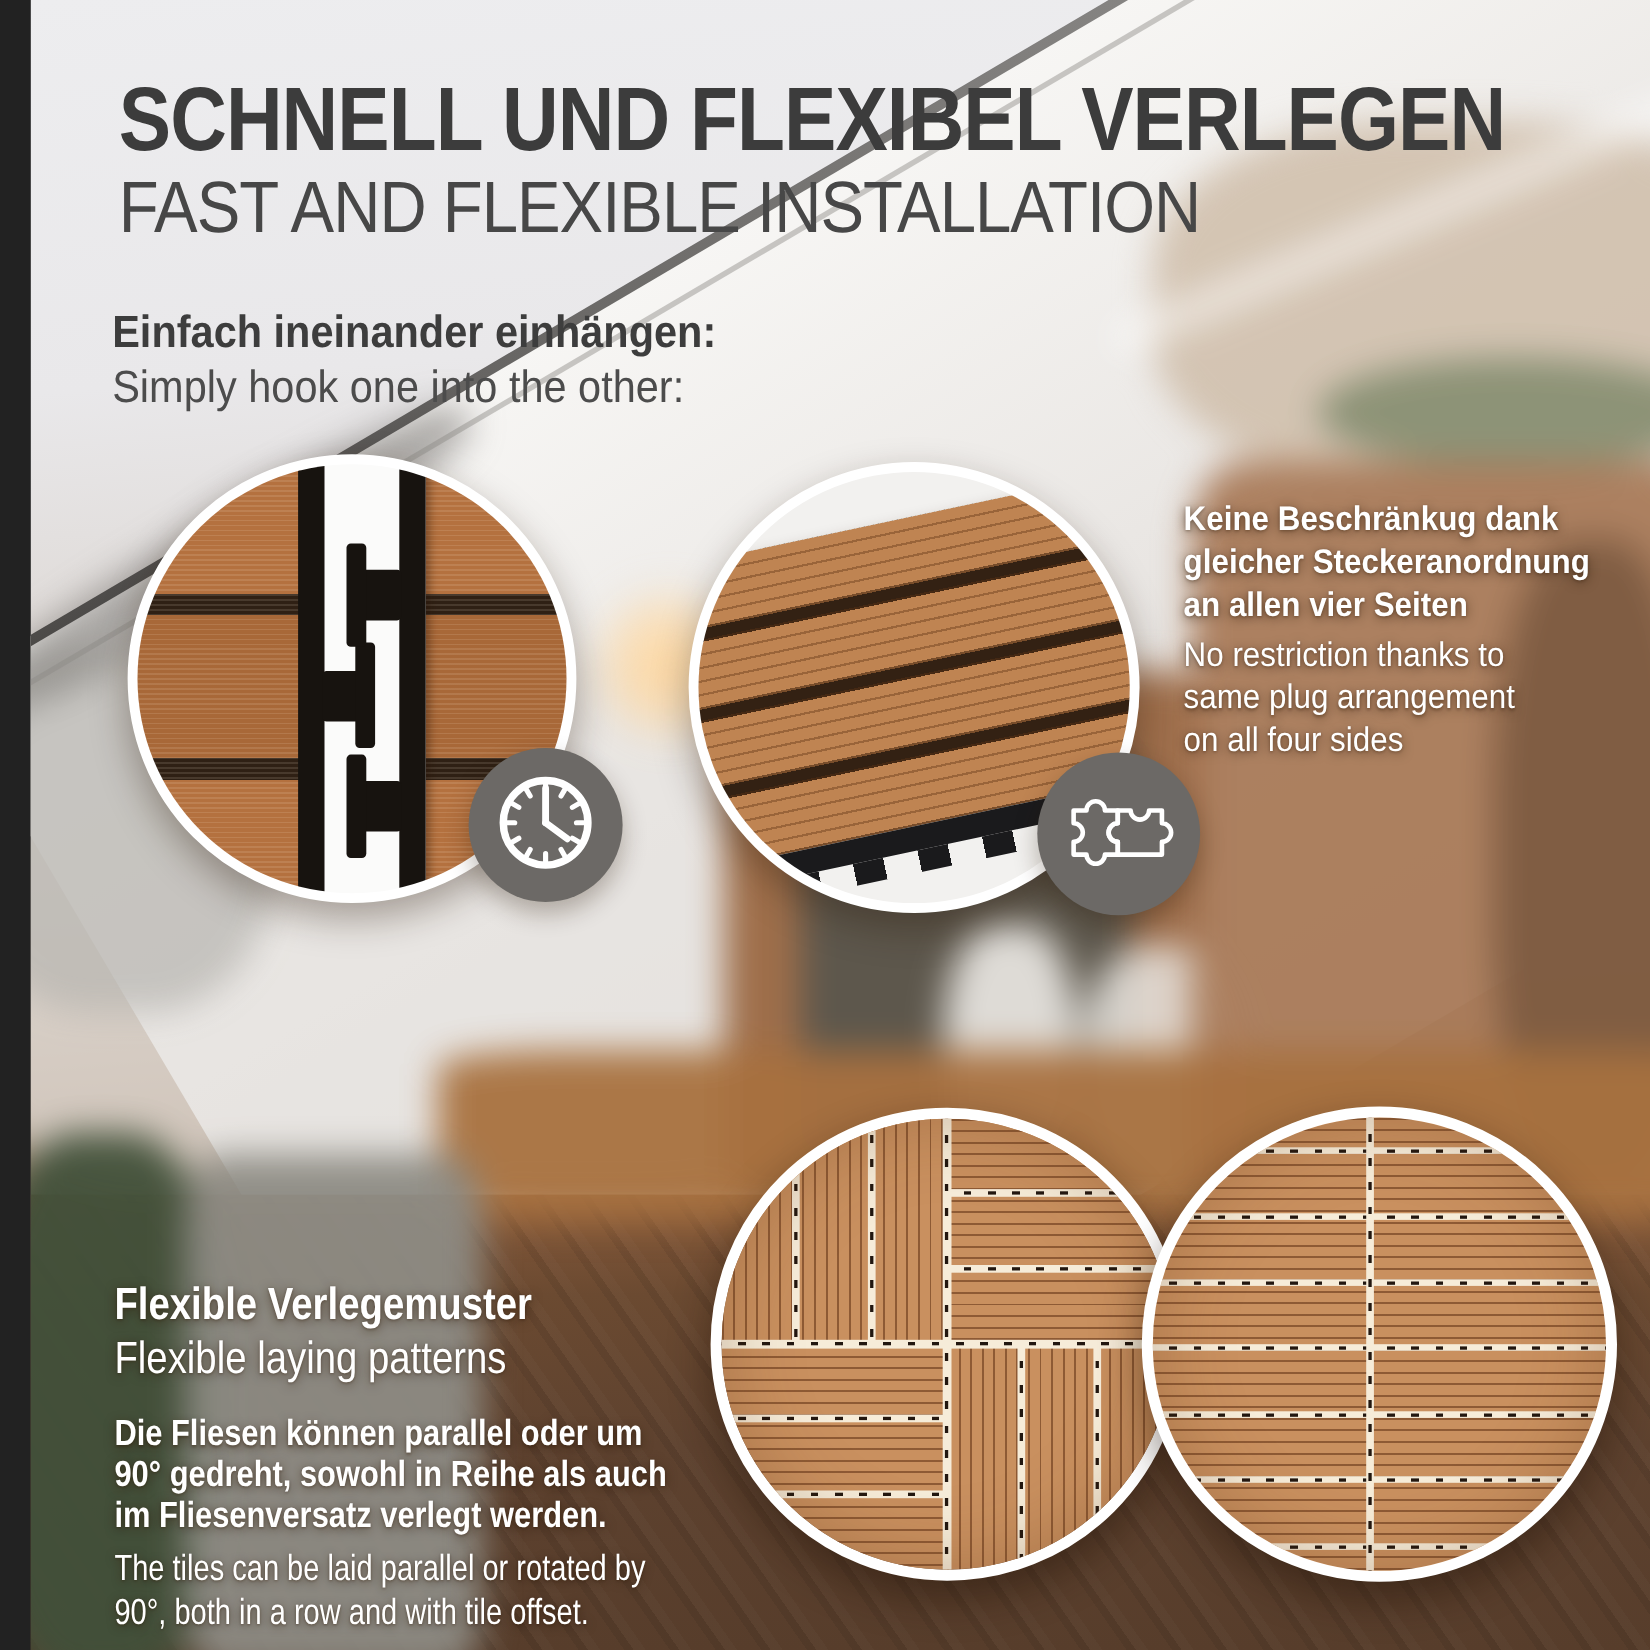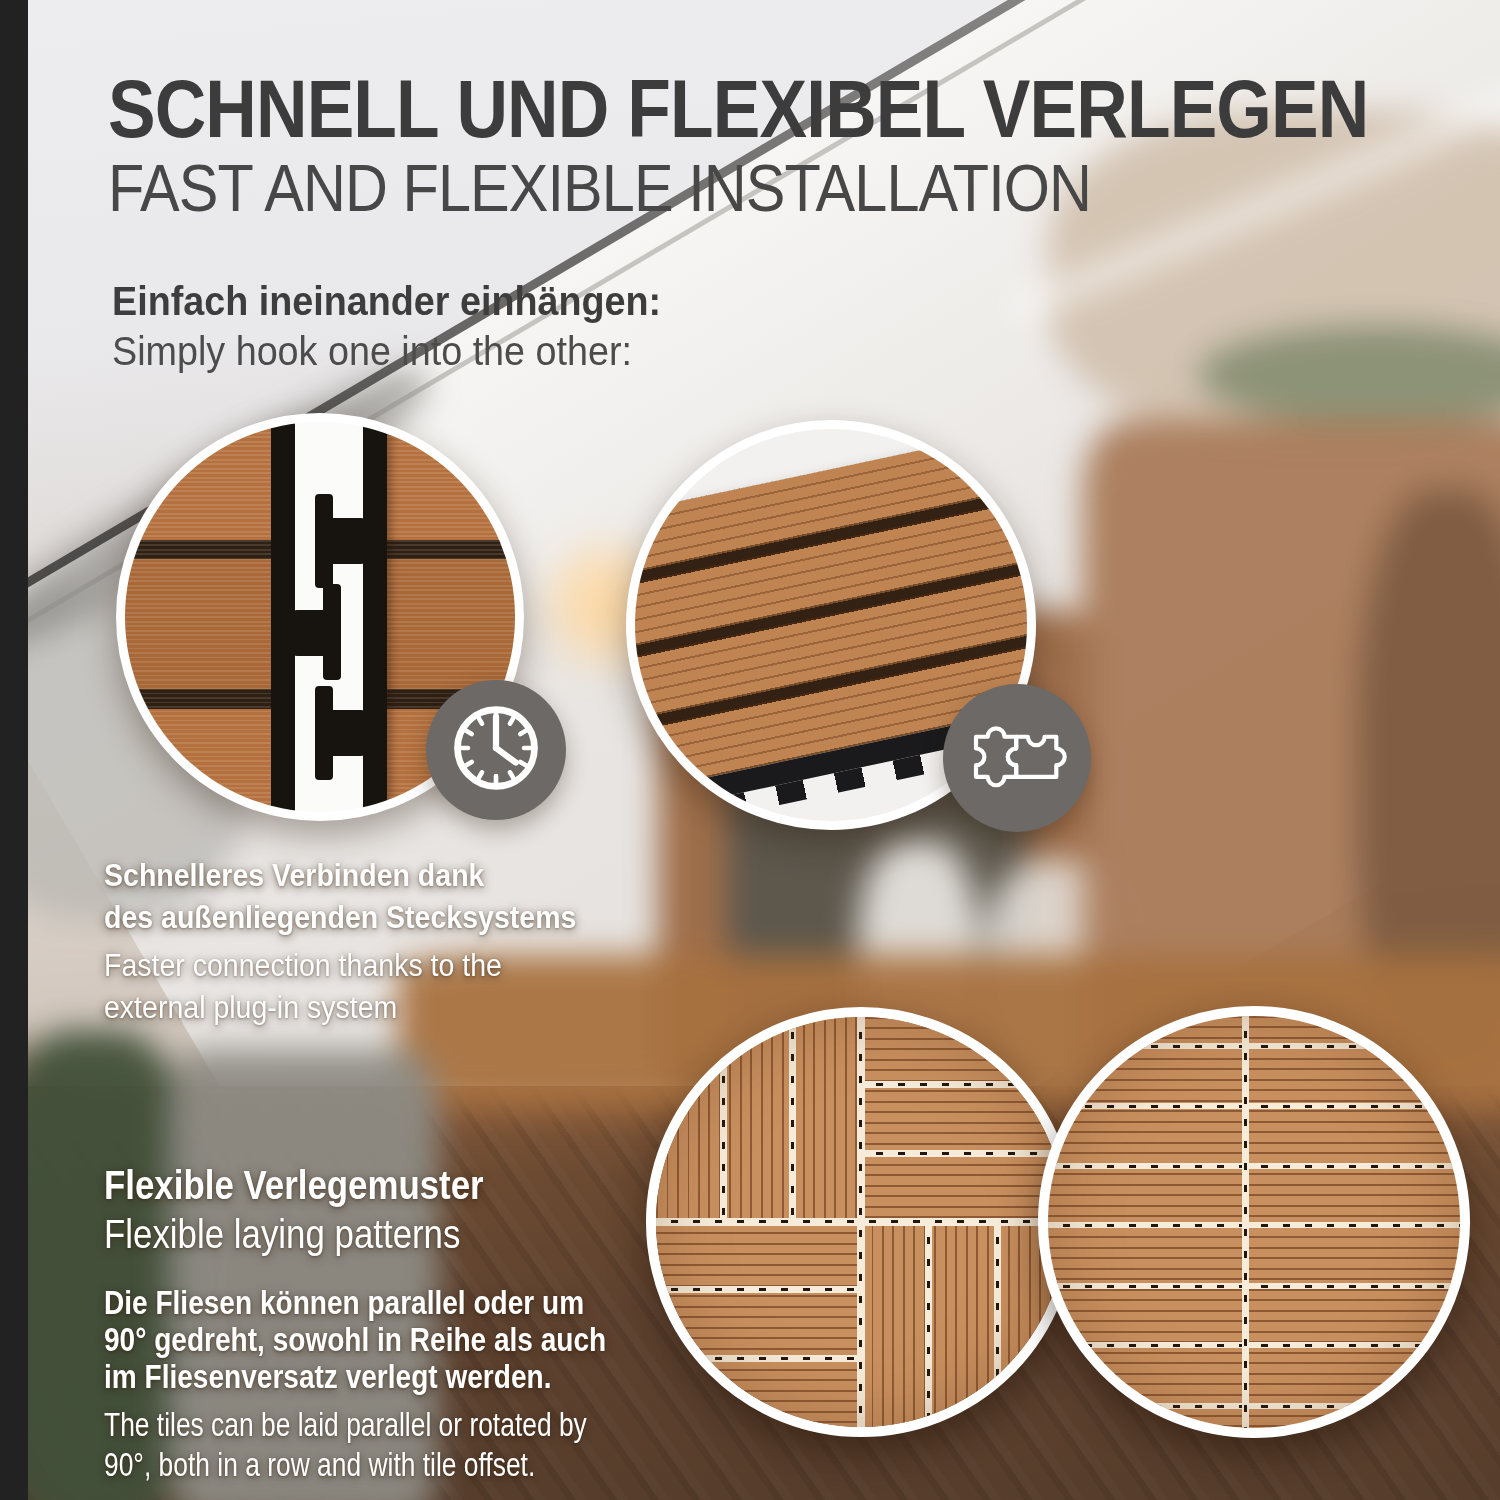--- a/index.html
+++ b/index.html
@@ -40,21 +40,21 @@
   .roofline{left:-80px;top:625px;width:1320px;height:9px;
     background:linear-gradient(90deg,rgba(62,60,58,.92),rgba(90,88,86,.7));
     transform:rotate(-30.5deg);transform-origin:left center;}
   .roofline2{left:-80px;top:665px;width:1320px;height:5px;background:rgba(140,138,134,.45);
     transform:rotate(-30.5deg);transform-origin:left center;}
 
   
   .t-scale{transform-origin:left top;white-space:nowrap;}
   .h1{left:80px;top:62px;font-size:82px;font-weight:700;color:#3c3c3c;letter-spacing:-1px;transform:scaleX(.87);}
   .h2{left:80px;top:150px;font-size:66px;font-weight:400;color:#474747;letter-spacing:-1px;transform:scaleX(.9);}
-  .intro{left:84px;top:276px;}
+  .intro{left:74px;top:276px;}
   .intro .b{font-size:41px;font-weight:700;color:#3d3d3d;line-height:50px;}
   .intro .r{font-size:41px;font-weight:400;color:#4c4c4c;line-height:50px;}
   .wtext{color:#fff;text-shadow:0 2px 10px rgba(50,30,12,.6),0 1px 3px rgba(50,30,12,.4);}
   .plug-callout{left:1048px;top:452px;}
   .plug-callout .b{font-size:31px;font-weight:700;line-height:39px;}
   .plug-callout .r{font-size:31px;font-weight:400;line-height:39px;margin-top:6px;}
   .speed-callout{left:76px;top:855px;}
   .speed-callout .b{font-size:31px;font-weight:700;line-height:42px;}
   .speed-callout .r{font-size:31px;font-weight:400;line-height:42px;margin-top:6px;}
   .patterns{left:76px;top:1160px;}
@@ -205,27 +205,29 @@
 
   <div class="icon-circle puzzle-circle">
     <span>
       <svg width="108" height="92" viewBox="0 2 126 110" fill="none" stroke="#ffffff" stroke-width="5" stroke-linejoin="round">
         <path d="M14,34 h14 a9,9 0 1 1 20,0 h14 v14 a9,9 0 1 0 0,20 v14 h-14 a9,9 0 1 1 -20,0 h-14 v-14 a9,9 0 1 0 0,-20 z"></path>
         <path d="M62,34 h14 a9,9 0 1 0 20,0 h14 v14 a9,9 0 1 1 0,20 v14 h-48 v-14 a9,9 0 1 1 0,-20 z"></path>
       </svg>
     </span>
   </div>
 
-
-  <div class="abs speed-callout wtext">
-    <div class="b t-scale sx92">Schnelleres Verbinden dank</div>
-    <div class="b t-scale sx92">des außenliegenden Stecksystems</div>
-    <div class="r t-scale sx92">Faster connection thanks to the</div>
-    <div class="r t-scale sx92" style="margin-top:0;">external plug-in system</div>
-  </div>
+  <div class="abs plug-callout wtext">
+    <div class="b t-scale sx92">Keine Beschränkug dank</div>
+    <div class="b t-scale sx92">gleicher Steckeranordnung</div>
+    <div class="b t-scale sx92">an allen vier Seiten</div>
+    <div class="r t-scale sx92">No restriction thanks to</div>
+    <div class="r t-scale sx92" style="margin-top:0;">same plug arrangement</div>
+    <div class="r t-scale sx92" style="margin-top:0;">on all four sides</div>
+  </div>
+
 
   <div class="abs patterns wtext">
     <div class="hb t-scale sx85">Flexible Verlegemuster</div>
     <div class="hr t-scale sx85">Flexible laying patterns</div>
     <div class="pb t-scale sx85">Die Fliesen können parallel oder um</div>
     <div class="pb t-scale sx85" style="margin-top:0;">90° gedreht, sowohl in Reihe als auch</div>
     <div class="pb t-scale sx85" style="margin-top:0;">im Fliesenversatz verlegt werden.</div>
     <div class="pr t-scale sx80">The tiles can be laid parallel or rotated by</div>
     <div class="pr t-scale sx80" style="margin-top:0;">90°, both in a row and with tile offset.</div>
   </div>

